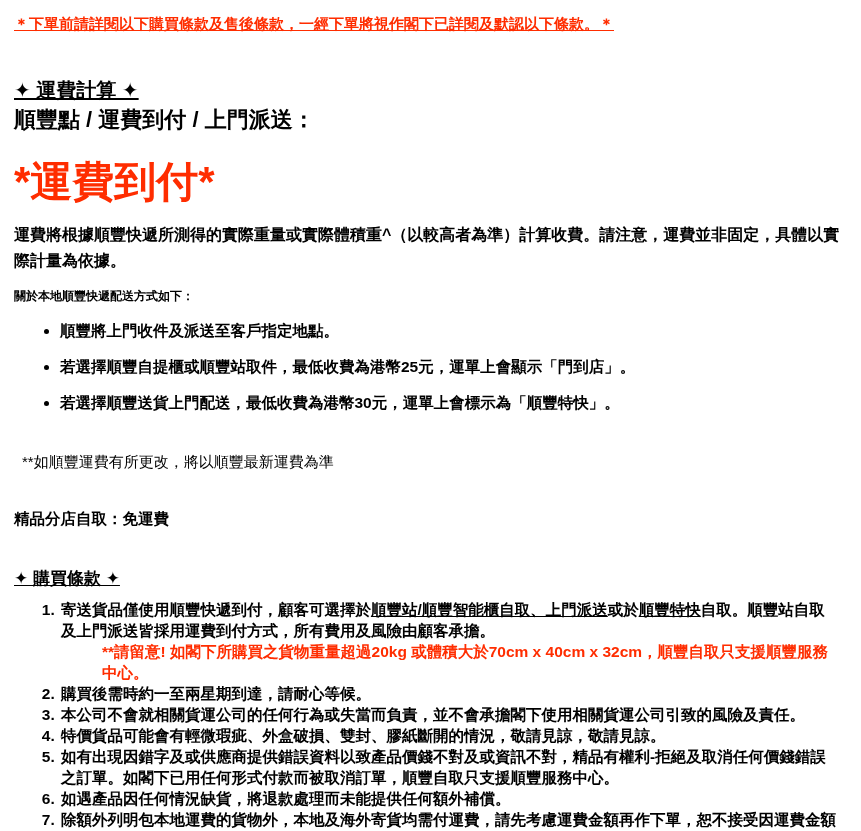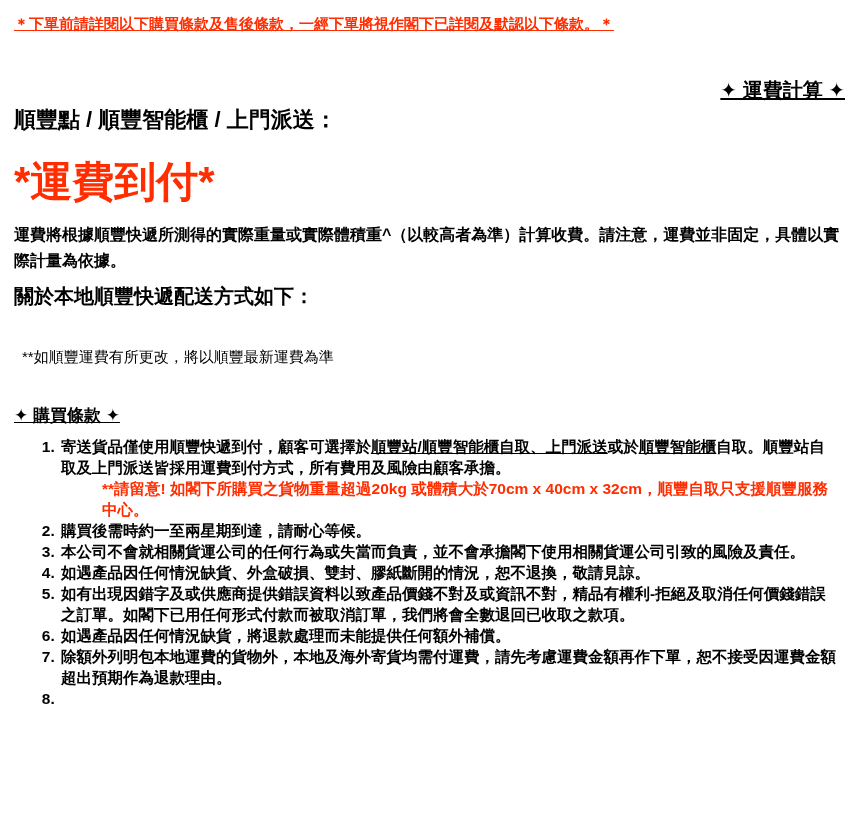--- a/index.html
+++ b/index.html
@@ -30,21 +30,20 @@
     color: var(--alert);
     text-decoration: underline;
   }
 
   .section-heading {
     margin: 44px 0 0;
     font-size: 20px;
     font-weight: bold;
     line-height: 1.25;
     text-decoration: underline;
-    text-align: right;
   }
   .sub-heading {
     margin: 3px 0 0;
     font-size: 22px;
     font-weight: bold;
     line-height: 1.3;
   }
 
   .big-alert {
     margin: 24px 0 12px;
@@ -57,21 +56,21 @@
   .intro {
     margin: 16px 0 2px;
     font-size: 16px;
     font-weight: bold;
     line-height: 26px;
     max-width: 830px;
   }
 
   .methods-title {
     margin: 12px 0 0;
-    font-size: 20px;
+    font-size: 12px;
     font-weight: bold;
     line-height: 21px;
   }
 
   ul.methods {
     margin: 14px 0 0;
     padding-left: 46px;
     list-style: disc;
   }
   ul.methods li {
@@ -122,47 +121,53 @@
 </style>
 </head>
 <body>
 
 <div class="page">
 
   <p class="top-notice">＊下單前請詳閱以下購買條款及售後條款，一經下單將視作閣下已詳閱及默認以下條款。＊</p>
 
   <h2 class="section-heading">✦ 運費計算 ✦</h2>
 
-  <h3 class="sub-heading">順豐點 / 順豐智能櫃 / 上門派送：</h3>
+  <h3 class="sub-heading">順豐點 / 運費到付 / 上門派送：</h3>
 
   <p class="big-alert">*運費到付*</p>
 
   <p class="intro">運費將根據順豐快遞所測得的實際重量或實際體積重^（以較高者為準）計算收費。請注意，運費並非固定，具體以實際計量為依據。</p>
 
   <p class="methods-title">關於本地順豐快遞配送方式如下：</p>
 
+  <ul class="methods">
+    <li>順豐將上門收件及派送至客戶指定地點。</li>
+    <li>若選擇順豐自提櫃或順豐站取件，最低收費為港幣25元，運單上會顯示「門到店」。</li>
+    <li>若選擇順豐送貨上門配送，最低收費為港幣30元，運單上會標示為「順豐特快」。</li>
+  </ul>
 
   <p class="note-regular">**如順豐運費有所更改，將以順豐最新運費為準</p>
 
+  <p class="pickup-note">精品分店自取：免運費</p>
 
   <h4 class="terms-heading">✦ 購買條款 ✦</h4>
 
   <ol class="terms-list">
 
-    <li><span>寄送貨品僅使用順豐快遞到付，顧客可選擇於</span><span class="u">順豐站/順豐智能櫃自取、上門派送</span><span>或於</span><span class="u">順豐智能櫃</span><span>自取。順豐站自取及上門派送皆採用運費到付方式，所有費用及風險由顧客承擔。</span>
+    <li><span>寄送貨品僅使用順豐快遞到付，顧客可選擇於</span><span class="u">順豐站/順豐智能櫃自取、上門派送</span><span>或於</span><span class="u">順豐特快</span><span>自取。順豐站自取及上門派送皆採用運費到付方式，所有費用及風險由顧客承擔。</span>
       <div class="warning">**請留意! 如閣下所購買之貨物重量超過20kg 或體積大於70cm x 40cm x 32cm，順豐自取只支援順豐服務中心。</div>
     </li>
 
     <li>購買後需時約一至兩星期到達，請耐心等候。</li>
 
     <li>本公司不會就相關貨運公司的任何行為或失當而負責，並不會承擔閣下使用相關貨運公司引致的風險及責任。</li>
 
-    <li>如遇產品因任何情況缺貨、外盒破損、雙封、膠紙斷開的情況，恕不退換，敬請見諒。</li>
+    <li>特價貨品可能會有輕微瑕疵、外盒破損、雙封、膠紙斷開的情況，敬請見諒，敬請見諒。</li>
 
-    <li>如有出現因錯字及或供應商提供錯誤資料以致產品價錢不對及或資訊不對，精品有權利-拒絕及取消任何價錢錯誤之訂單。如閣下已用任何形式付款而被取消訂單，我們將會全數退回已收取之款項。</li>
+    <li>如有出現因錯字及或供應商提供錯誤資料以致產品價錢不對及或資訊不對，精品有權利-拒絕及取消任何價錢錯誤之訂單。如閣下已用任何形式付款而被取消訂單，順豐自取只支援順豐服務中心。</li>
 
     <li>如遇產品因任何情況缺貨，將退款處理而未能提供任何額外補償。</li>
 
     <li>除額外列明包本地運費的貨物外，本地及海外寄貨均需付運費，請先考慮運費金額再作下單，恕不接受因運費金額超出預期作為退款理由。</li>
 
     <li></li>
 
   </ol>
 
 </div>

